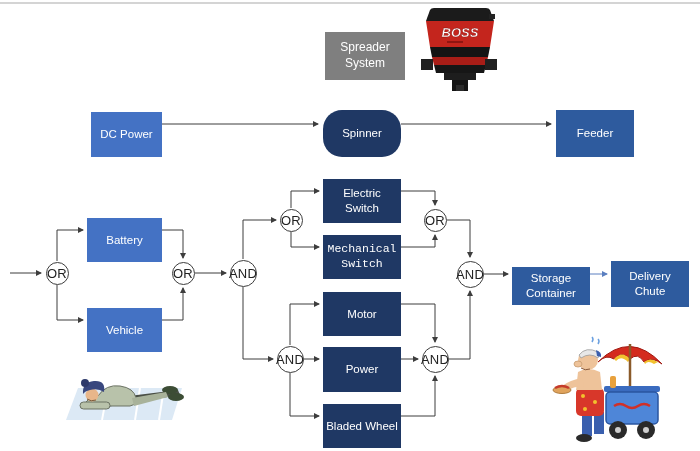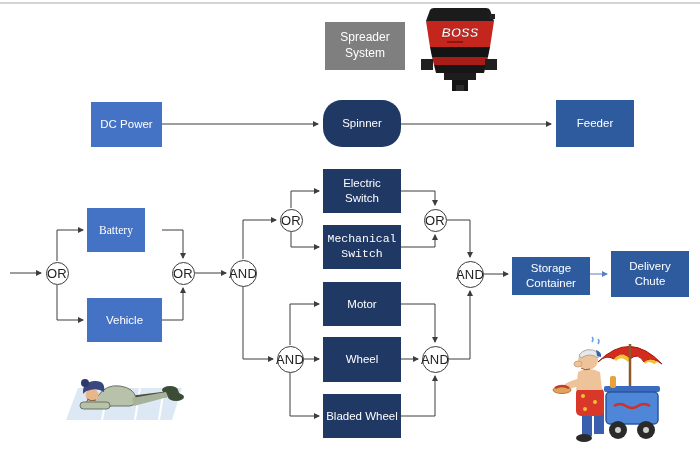--- a/index.html
+++ b/index.html
@@ -12,21 +12,21 @@
   }
   html,body{margin:0;padding:0;background:#fff;}
   #stage{
     position:relative;width:700px;height:451px;background:#ffffff;
     font-family:"Liberation Sans", sans-serif;overflow:hidden;
   }
   .topline{position:absolute;left:0;top:2px;width:700px;height:2px;background:#d4d4d4;}
   .box{
     position:absolute;display:flex;align-items:center;justify-content:center;
     text-align:center;color:#ffffff;font-size:11.5px;line-height:1.3;
-    padding:2px;box-sizing:border-box;
+    padding:2px;box-sizing:border-box;margin-top:10px;
   }
   .bright{background:var(--bright-blue);}
   .medium{background:var(--medium-blue);}
   .navy{background:var(--dark-navy);}
   .graybx{background:var(--gray-box);font-size:12px;}
   .gate{
     position:absolute;border:1.5px solid var(--line);border-radius:50%;
     background:#ffffff;display:flex;align-items:center;justify-content:center;
     color:#222;font-size:13px;letter-spacing:.2px;box-sizing:border-box;
   }
@@ -110,28 +110,28 @@
     <rect x="66" y="53" width="12" height="11" fill="#202020"></rect>
     <rect x="25" y="67" width="32" height="7" fill="#1d1d1d"></rect>
     <rect x="33" y="74" width="16" height="11" fill="#141414"></rect>
     <rect x="37" y="79" width="8" height="6" fill="#2a2a2a"></rect>
   </svg>
 
   <div class="box bright" style="left:91px;top:102px;width:71px;height:45px;text-align:right;">DC Power</div>
   <div class="box navy" style="left:323px;top:100px;width:78px;height:47px;border-radius:19px;">Spinner</div>
   <div class="box medium" style="left:556px;top:100px;width:78px;height:47px;">Feeder</div>
 
-  <div class="box bright" style="left:87px;top:208px;width:58px;height:44px;font-family:Liberation Serif, serif;">Battery</div>
+  <div class="box bright" style="left:87px;top:208px;width:75px;height:44px;">Battery</div>
   <div class="box bright" style="left:87px;top:298px;width:75px;height:44px;">Vehicle</div>
 
   <div class="box navy" style="left:323px;top:169px;width:78px;height:44px;">Electric Switch</div>
   <div class="box navy" style="left:323px;top:225px;width:78px;height:44px;font-family:Liberation Mono, monospace;">Mechanical Switch</div>
 
   <div class="box navy" style="left:323px;top:282px;width:78px;height:44px;">Motor</div>
-  <div class="box navy" style="left:323px;top:337px;width:78px;height:45px;">Wheel</div>
+  <div class="box navy" style="left:323px;top:337px;width:78px;height:45px;">Power</div>
   <div class="box navy" style="left:323px;top:394px;width:78px;height:44px;">Bladed Wheel</div>
 
   <div class="box medium" style="left:512px;top:257px;width:78px;height:38px;">Storage Container</div>
   <div class="box medium" style="left:611px;top:251px;width:78px;height:46px;">Delivery Chute</div>
 
   <div class="gate or" style="left:45.5px;top:261.5px;">OR</div>
   <div class="gate or" style="left:171.5px;top:261.5px;">OR</div>
   <div class="gate and" style="left:229.5px;top:259.5px;">AND</div>
   <div class="gate or" style="left:279.5px;top:208.5px;">OR</div>
   <div class="gate or" style="left:423.5px;top:208.5px;">OR</div>

